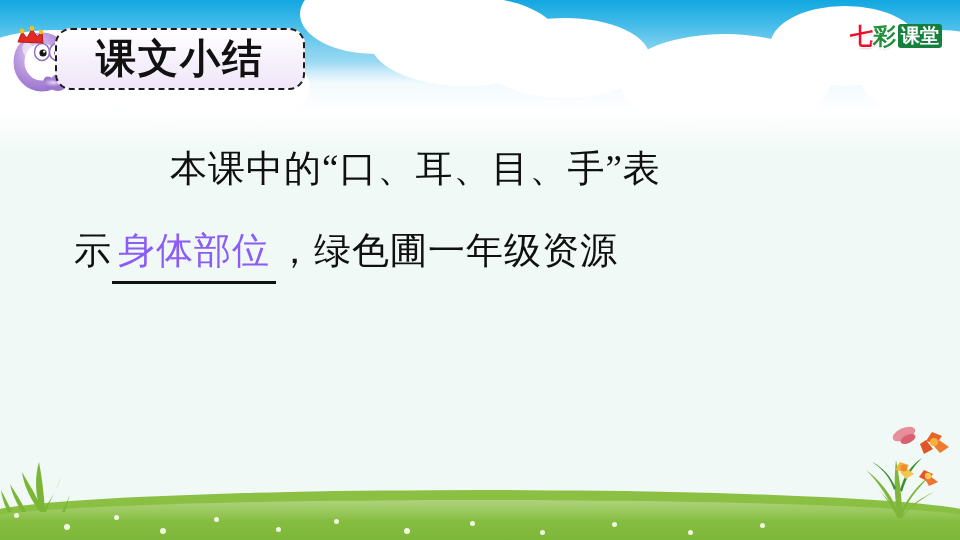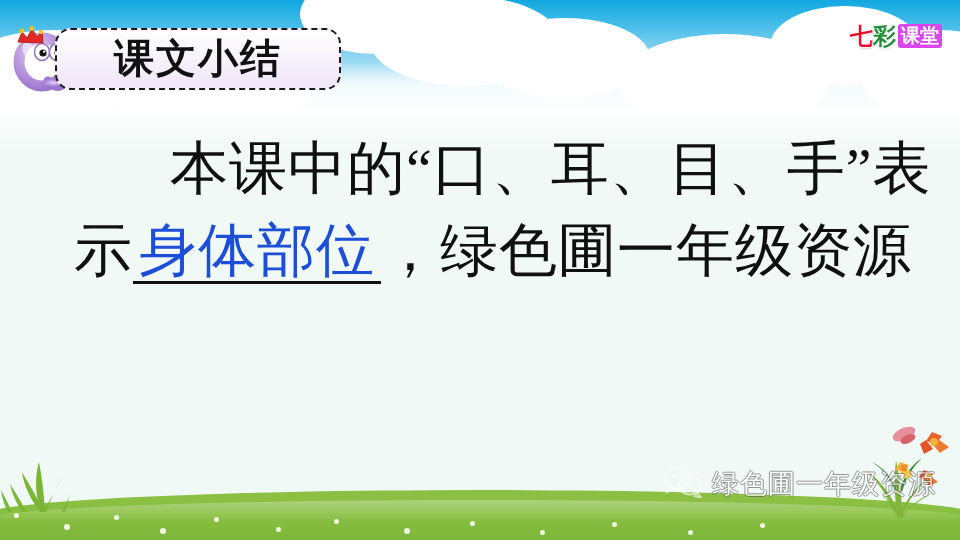--- a/index.html
+++ b/index.html
@@ -49,21 +49,21 @@
     width: 960px;
     height: 90px;
     background: linear-gradient(to bottom, rgba(255,255,255,0.0) 0%, rgba(255,255,255,0.78) 24%, rgba(255,255,255,0.97) 55%, #f0f9f6 100%);
   }
 
   
   .title-banner {
     position: absolute;
     left: 55px;
     top: 28px;
-    width: 286px;
+    width: 250px;
     height: 62px;
     border-radius: 16px;
     background: linear-gradient(to bottom, #ffffff 0%, #f6f0fb 55%, #efe6f8 100%);
     border: 2px dashed #1b1b1b;
     box-sizing: border-box;
     display: flex;
     align-items: center;
     justify-content: center;
   }
   .title-text {
@@ -105,50 +105,50 @@
     white-space: nowrap;
     text-shadow:
       1px 1px 0 #ffffff, -1px 1px 0 #ffffff,
       1px -1px 0 #ffffff, -1px -1px 0 #ffffff,
       0 2px 2px rgba(0,0,0,0.15);
   }
   .bz1 { color: #e8102a; }
   .bz3 { color: #1f8f3a; }
   .brand-box {
     display: inline-block;
-    background: #d946ef;
+    background: #15803d;
     color: #ffffff;
     font-family: "DejaVu Sans", "Liberation Sans", sans-serif;
     font-weight: bold;
     font-size: 19px;
     padding: 2px 3px 3px 3px;
     border-radius: 3px;
     margin-left: 2px;
     line-height: 1;
     text-shadow: none;
   }
 
   
   .content {
     position: absolute;
     left: 74px;
     top: 128px;
     width: 812px;
   }
   .line {
     font-family: "Liberation Serif", "DejaVu Serif", serif;
-    font-size: 58px;
+    font-size: 37px;
     line-height: 82px;
     color: #101010;
     white-space: nowrap;
     letter-spacing: 1px;
   }
   .line .indent { display: inline-block; width: 96px; }
   .blank {
-    color: #1d4ed8;
+    color: #8b5cf6;
     border-bottom: 3px solid #111111;
     padding: 0 6px 2px 6px;
     display: inline-block;
     line-height: 56px;
   }
   .gap { display: inline-block; width: 14px; }
 
   
   .ground {
     position: absolute;
@@ -326,29 +326,14 @@
   <div class="dot" style="left:214px; bottom:18px; width:5px; height:5px;"></div>
   <div class="dot" style="left:276px; bottom:8px;  width:5px; height:5px;"></div>
   <div class="dot" style="left:334px; bottom:16px; width:5px; height:5px;"></div>
   <div class="dot" style="left:404px; bottom:6px;  width:6px; height:6px;"></div>
   <div class="dot" style="left:470px; bottom:14px; width:5px; height:5px;"></div>
   <div class="dot" style="left:540px; bottom:5px;  width:5px; height:5px;"></div>
   <div class="dot" style="left:612px; bottom:13px; width:5px; height:5px;"></div>
   <div class="dot" style="left:688px; bottom:5px;  width:5px; height:5px;"></div>
   <div class="dot" style="left:760px; bottom:12px; width:5px; height:5px;"></div>
 
-  <div class="watermark">
-    <span>
-      <svg viewBox="0 0 40 32" width="40" height="32">
-        <ellipse cx="15" cy="12" rx="13" ry="10.5" fill="none" stroke="#ffffff" stroke-width="2"></ellipse>
-        <path d="M7 20 l-3 6 l7 -3 z" fill="none" stroke="#ffffff" stroke-width="2"></path>
-        <circle cx="10" cy="9" r="1.7" fill="#ffffff"></circle>
-        <circle cx="20" cy="9" r="1.7" fill="#ffffff"></circle>
-        <ellipse cx="27" cy="20" rx="11" ry="8.5" fill="none" stroke="#ffffff" stroke-width="2"></ellipse>
-        <path d="M35 27 l3 5 l-6 -2 z" fill="none" stroke="#ffffff" stroke-width="2"></path>
-        <circle cx="23" cy="18" r="1.4" fill="#ffffff"></circle>
-        <circle cx="31" cy="18" r="1.4" fill="#ffffff"></circle>
-      </svg>
-    </span>
-    <span class="wm-text">绿色圃一年级资源</span>
-  </div>
 
 </div>
 
 </body></html>

